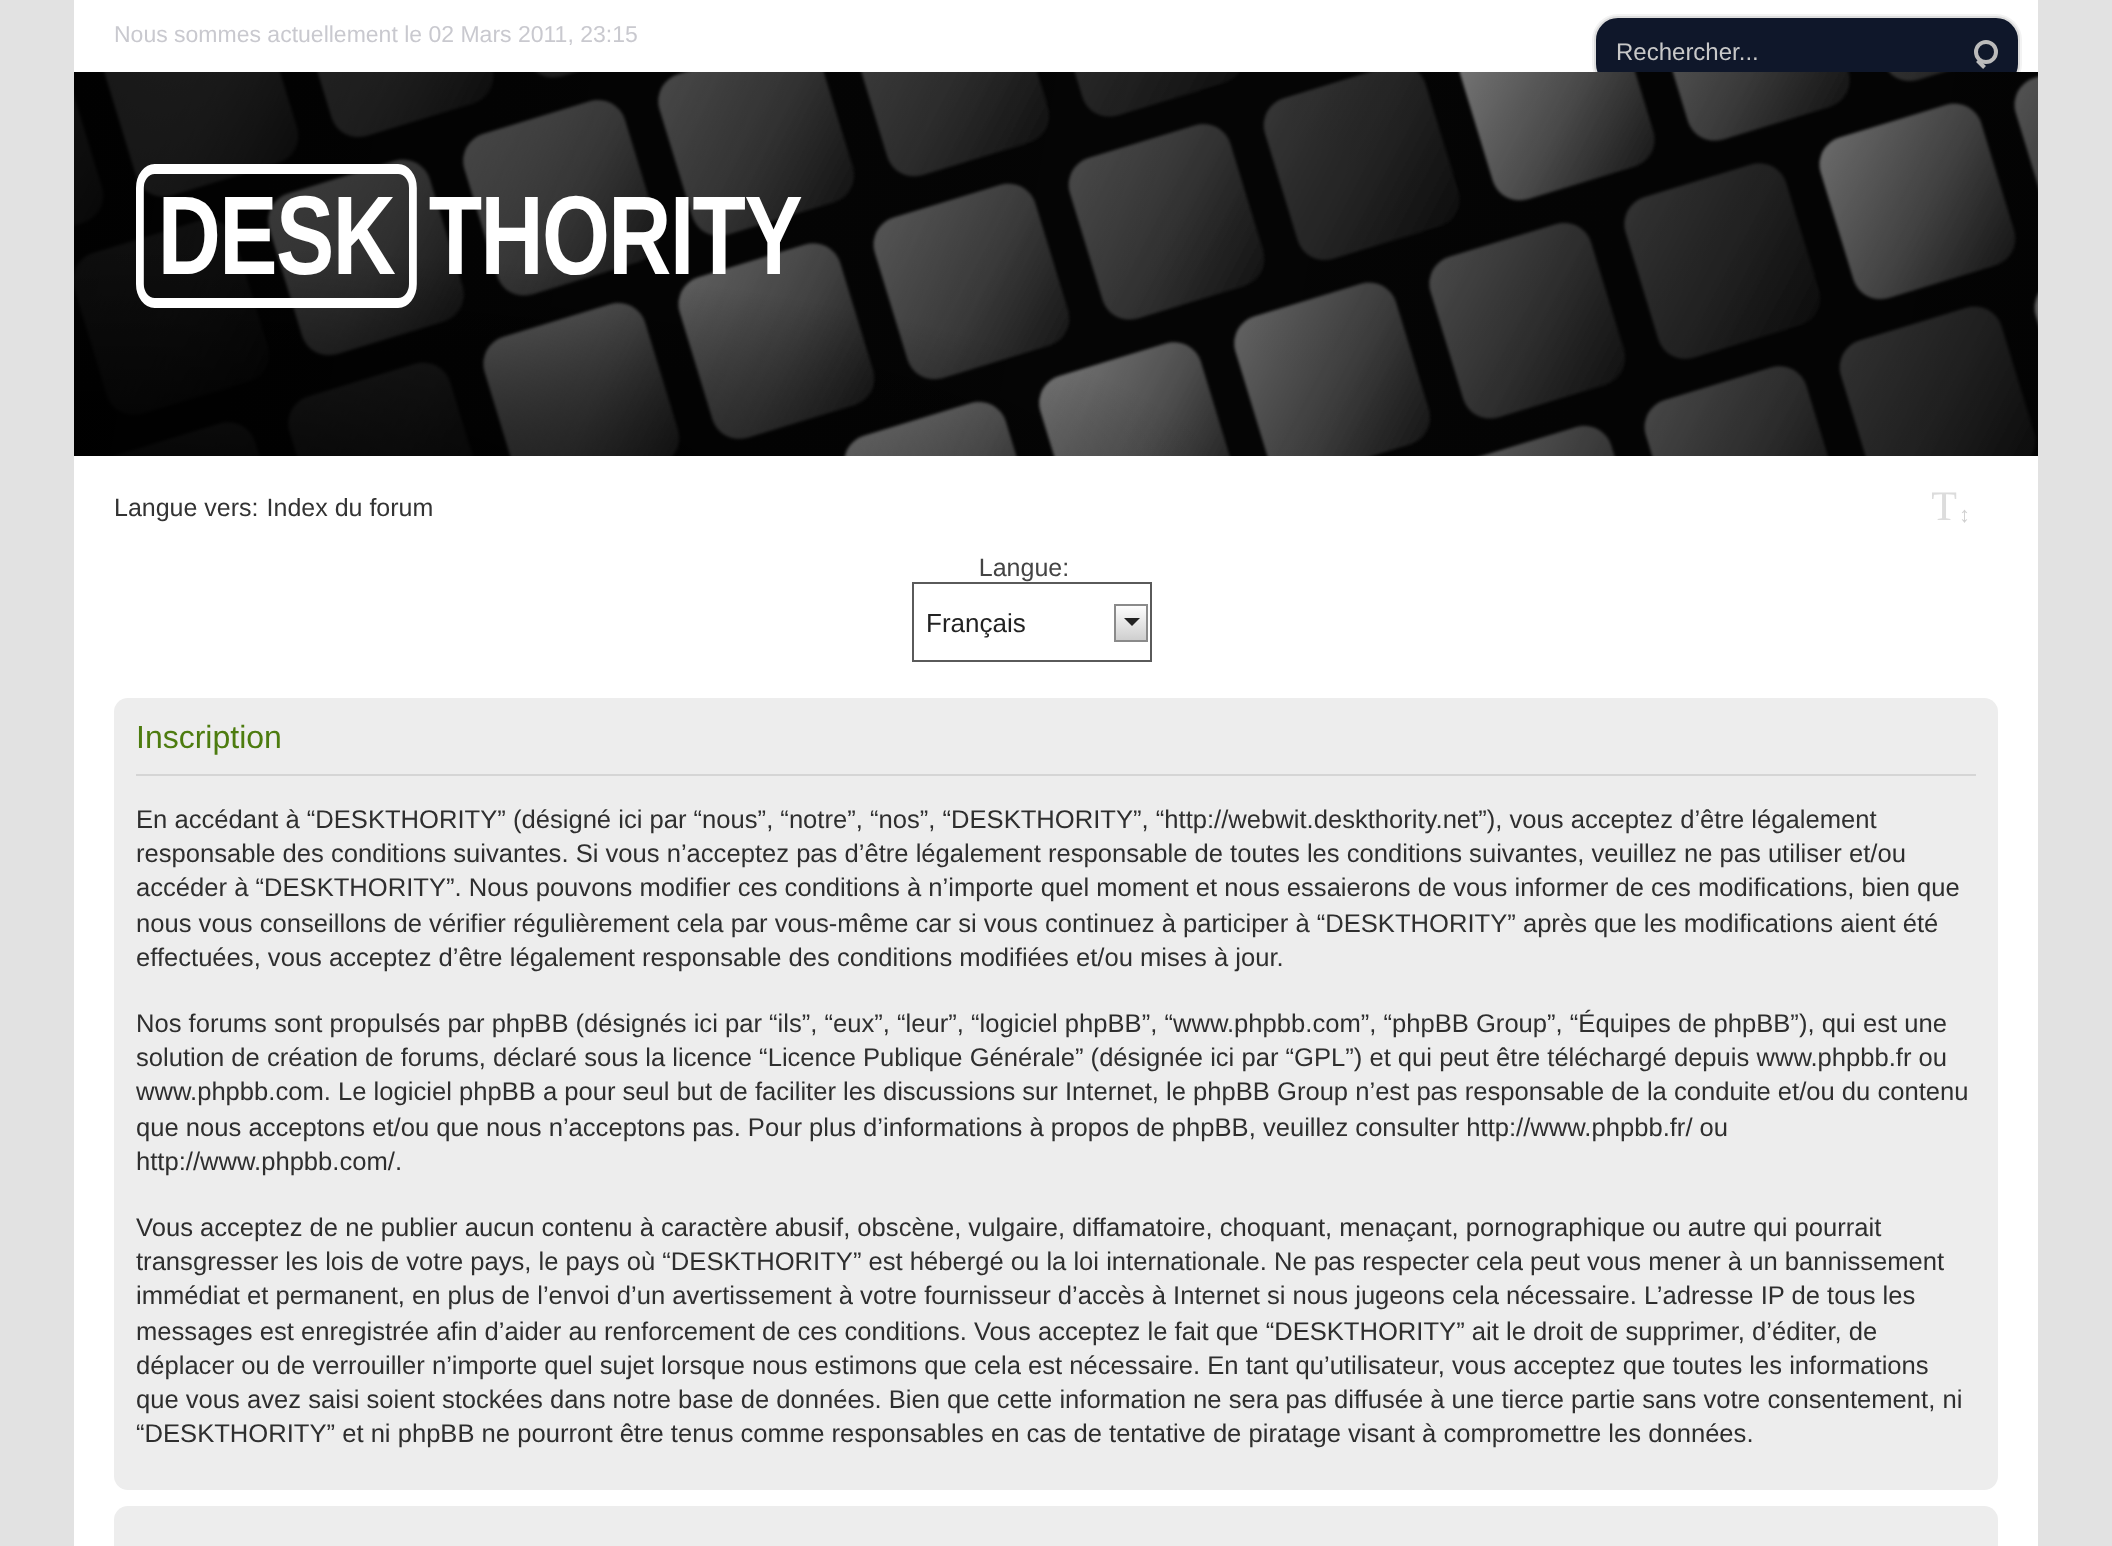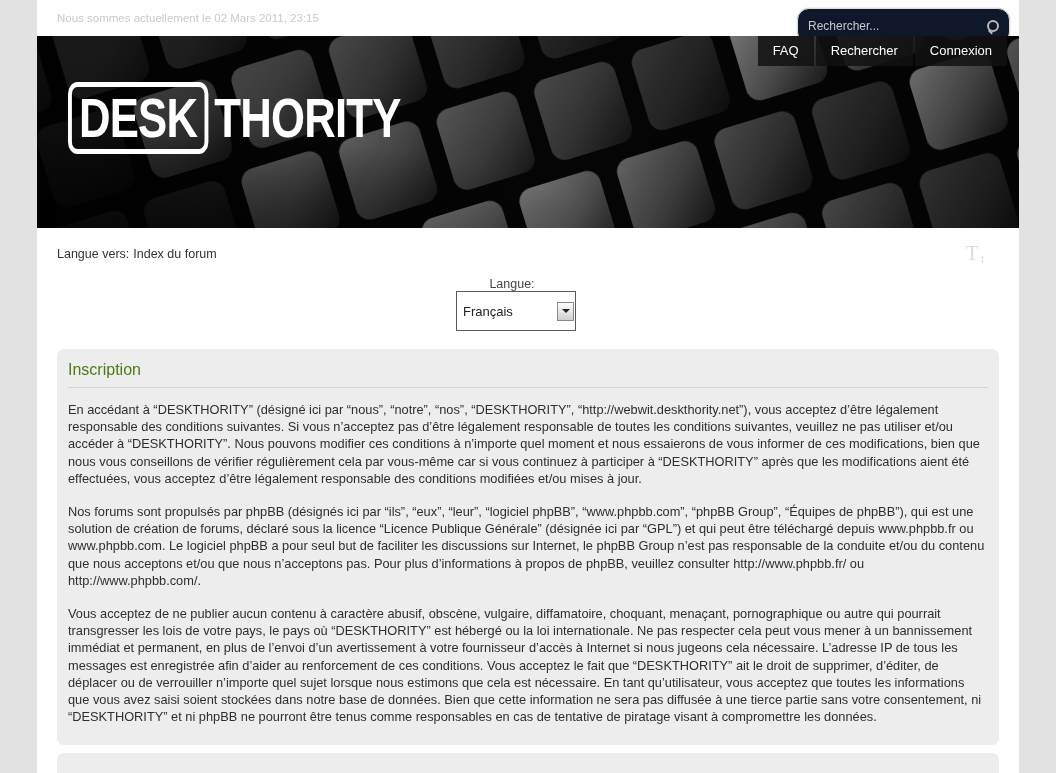--- a/index.html
+++ b/index.html
@@ -171,25 +171,20 @@
           <rect x="646" y="250" width="84" height="84" rx="14" fill="url(#keyGrad)" fill-opacity="0.63"></rect>
           <rect x="748" y="250" width="84" height="84" rx="14" fill="url(#keyGrad)" fill-opacity="0.50"></rect>
           <rect x="850" y="250" width="84" height="84" rx="14" fill="url(#keyGrad)" fill-opacity="0.37"></rect>
           <rect x="952" y="250" width="84" height="84" rx="14" fill="url(#keyGrad)" fill-opacity="0.85"></rect>
           <rect x="1054" y="250" width="84" height="84" rx="14" fill="url(#keyGrad)" fill-opacity="0.72"></rect>
           <rect x="1156" y="250" width="84" height="84" rx="14" fill="url(#keyGrad)" fill-opacity="0.60"></rect>
         </g>
     </svg>
     <div class="vignette"></div>
 
-    <div class="header-nav">
-      <a>FAQ</a>
-      <a>Rechercher</a>
-      <a>Connexion</a>
-    </div>
 
     <div class="logo">
       <div class="logo-row">
         <span class="logo-box">DESK</span>
         <span class="logo-rest">THORITY</span>
       </div>
     </div>
   </div>
 
   <div class="breadcrumb">

